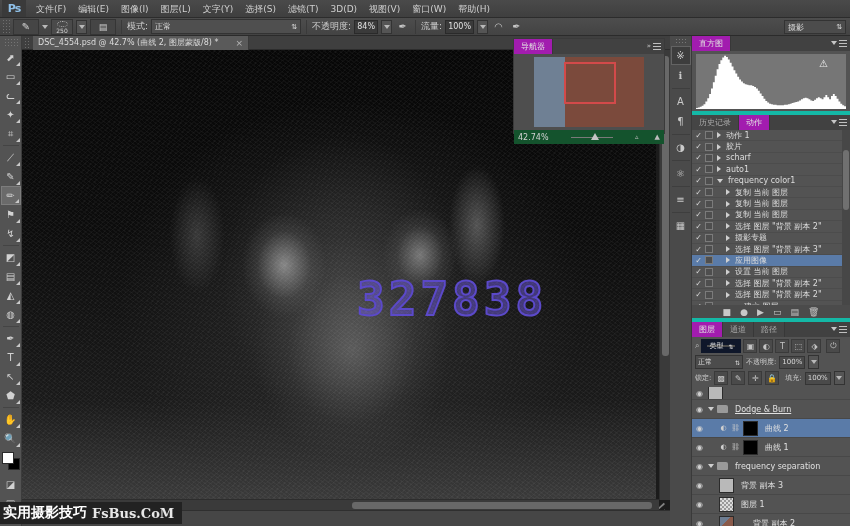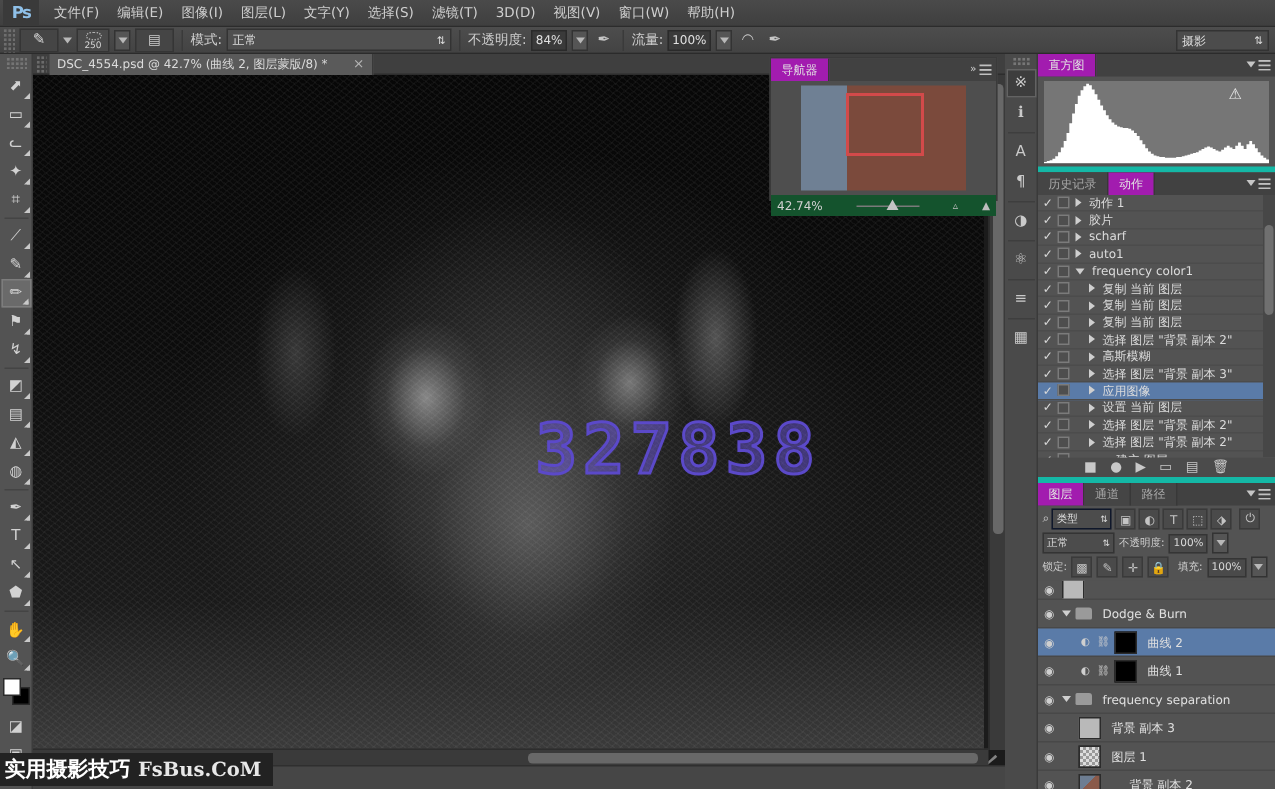--- a/index.html
+++ b/index.html
@@ -229,21 +229,21 @@
     border-top:4px solid #cfcfcf; border-bottom:none; }
   .act-scroll { position:absolute; right:0; top:0; width:8px; height:100%; background:#474747;}
   .act-thumb { position:absolute; left:1px; top:20px; width:6px; height:60px; background:#707070; border-radius:3px;}
   .act-footer { height:13px; background:#4b4b4b; display:flex; align-items:center;
     justify-content:center; gap:9px; color:#c8c8c8; font-size:9px;}
 
   
   .lay-ctrl { padding:2px 3px; display:flex; flex-direction:column; gap:2px; }
   .lay-row1 { display:flex; align-items:center; gap:2px; }
   .lay-filter {
-    width:40px;height:14px;background:#4c4c4c;border:1px solid #0f172a;
+    width:40px;height:14px;background:#4c4c4c;border:6px solid #0f172a;
     display:flex;align-items:center;justify-content:space-between;padding:0 2px;
     font-size:7px;color:#ddd;
   }
   .lay-fico { width:14px;height:14px;display:flex;align-items:center;justify-content:center;
     color:#c4c4c4;font-size:8px;background:#4a4a4a;border:1px solid #3a3a3a;}
   .lay-row2 { display:flex; align-items:center; gap:3px; }
   .lay-mode { width:48px;height:14px;background:#4c4c4c;border:1px solid #343434;
     display:flex;align-items:center;justify-content:space-between;padding:0 2px;font-size:7px;color:#ddd;}
   .lay-op { font-size:7px; color:#cfcfcf; }
   .lay-val { height:13px; background:#4a4a4a; border:1px solid #353535; padding:0 2px;
@@ -635,21 +635,21 @@
                 <span class="act-box"></span>
                 <span style="width: 9px;"></span>
                 <span class="act-tri"></span>
                 <span style="margin-left: 3px;">选择 图层 "背景 副本 2"</span>
               </div>
               <div class="act-row">
                 <span class="act-check">✓</span>
                 <span class="act-box"></span>
                 <span style="width: 9px;"></span>
                 <span class="act-tri"></span>
-                <span style="margin-left: 3px;">高斯模糊</span>
+                <span style="margin-left: 3px;">摄影专题</span>
               </div>
               <div class="act-row">
                 <span class="act-check">✓</span>
                 <span class="act-box"></span>
                 <span style="width: 9px;"></span>
                 <span class="act-tri"></span>
                 <span style="margin-left: 3px;">选择 图层 "背景 副本 3"</span>
               </div>
               <div class="act-row sel">
                 <span class="act-check">✓</span>
@@ -756,21 +756,21 @@
         <div class="lay-list" id="lay-list">
             <div class="lay-item" style="height: 13px; overflow: hidden;">
               <span class="eye">◉</span>
               <span class="thumb white"></span>
               <span style="margin-left: 4px;"></span>
             </div>
             <div class="lay-item">
               <span class="eye">◉</span>
               <span class="lay-tri"></span>
               <span class="folder"></span>
-              <span style="margin-left: 4px;">Dodge &amp; Burn</span>
+              <span style="margin-left: 4px; text-decoration: underline;">Dodge &amp; Burn</span>
             </div>
             <div class="lay-item sel">
               <span class="eye">◉</span>
               <span style="width: 8px;"></span>
               <span class="linkico">◐</span>
               <span class="linkico">⛓</span>
               <span class="thumb mask"></span>
               <span style="margin-left: 4px;">曲线 2</span>
             </div>
             <div class="lay-item">

